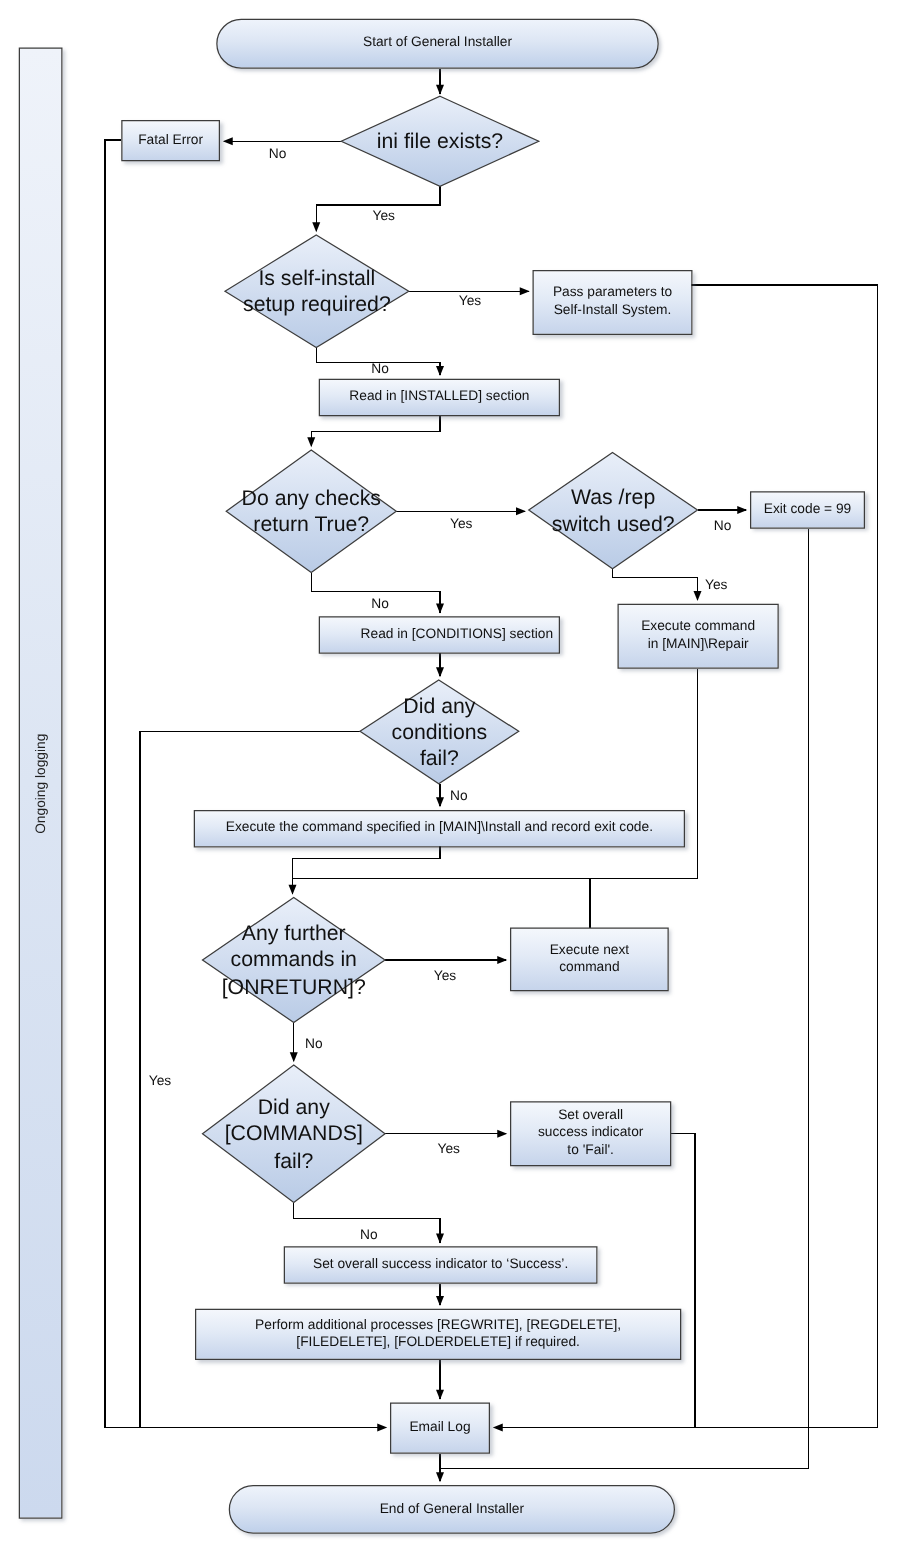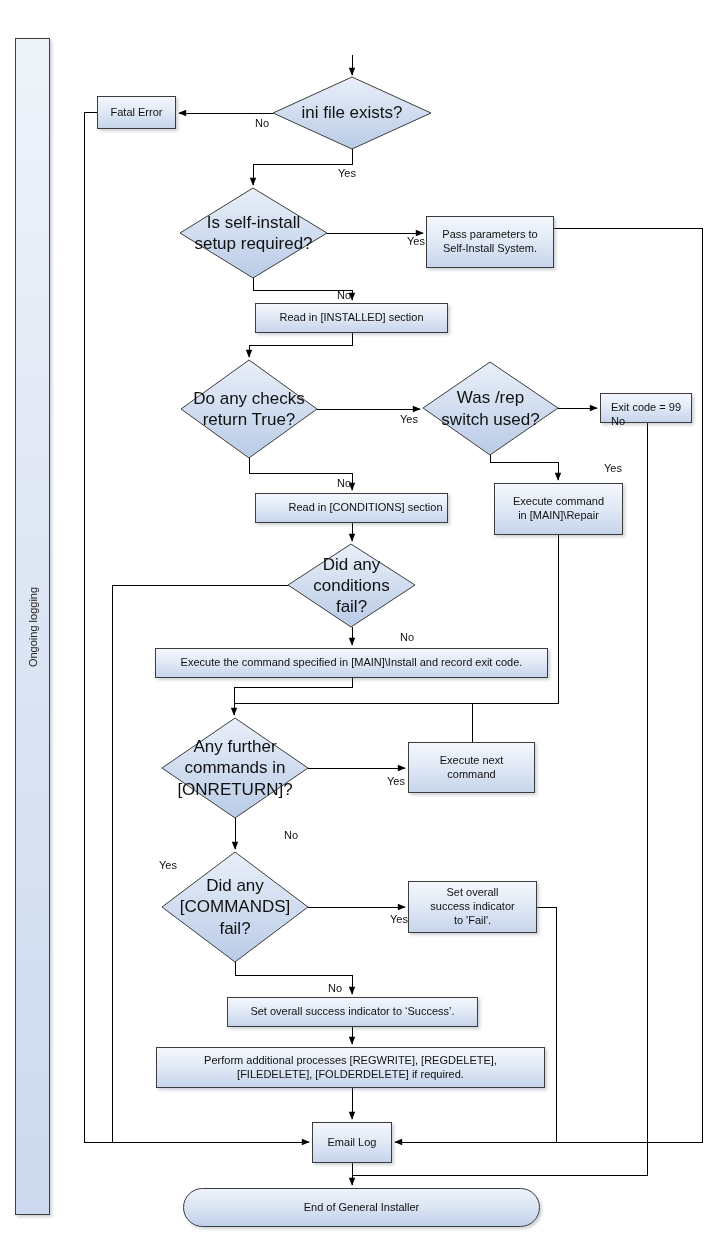--- a/index.html
+++ b/index.html
@@ -26,21 +26,21 @@
     position:absolute;left:50%;top:50%;
     transform:translate(-50%,-50%) rotate(-90deg);
     white-space:nowrap;font-size:11px;color:#222;
   }
   .dlabel{
     position:absolute;z-index:3;display:flex;align-items:center;justify-content:center;
     text-align:center;font-size:17px;line-height:1.25;white-space:pre-line;
   }
   .elabel{
     position:absolute;z-index:3;transform:translate(-50%,-50%);
-    font-size:11px;color:#111;white-space:nowrap;margin-left:40px;
+    font-size:11px;color:#111;white-space:nowrap;
   }
 </style>
 </head>
 <body>
 
 <div class="canvas">
 
   <svg class="wires" width="718" height="1244" viewBox="0 0 718 1244">
     <defs>
       <marker id="arr" viewBox="0 0 10 10" refX="9" refY="5" markerWidth="9" markerHeight="8" orient="auto-start-reverse">
@@ -90,20 +90,21 @@
       <polygon points="351,544 415,585 351,627 288,585"></polygon>
       <polygon points="235,718 308,768 235,818 162,768"></polygon>
       <polygon points="235,852 308,907 235,962 162,907"></polygon>
     </g>
   </svg>
 
   <div class="lane" style="left:15px;top:38px;width:35px;height:1177px;">
     <span class="lane-label">Ongoing logging</span>
   </div>
 
+  <div class="shape pill" style="left:173px;top:15px;width:354px;height:40px;"><span>Start of General Installer</span></div>
   <div class="shape" style="left:97px;top:96px;width:79px;height:33px;"><span>Fatal Error</span></div>
   <div class="shape" style="left:426px;top:216px;width:128px;height:52px;"><span>Pass parameters to
 Self-Install System.</span></div>
   <div class="shape" style="left:255px;top:303px;width:193px;height:30px;"><span>Read in [INSTALLED] section</span></div>
   <div class="shape" style="left:600px;top:393px;width:92px;height:30px;"><span>Exit code = 99</span></div>
   <div class="shape" style="left:494px;top:483px;width:129px;height:52px;"><span>Execute command
 in [MAIN]\Repair</span></div>
   <div class="shape" style="left:255px;top:493px;width:193px;height:30px;padding-left:28px;"><span>Read in [CONDITIONS] section</span></div>
   <div class="shape" style="left:155px;top:648px;width:393px;height:30px;"><span>Execute the command specified in [MAIN]\Install and record exit code.</span></div>
   <div class="shape" style="left:408px;top:742px;width:127px;height:51px;"><span>Execute next

